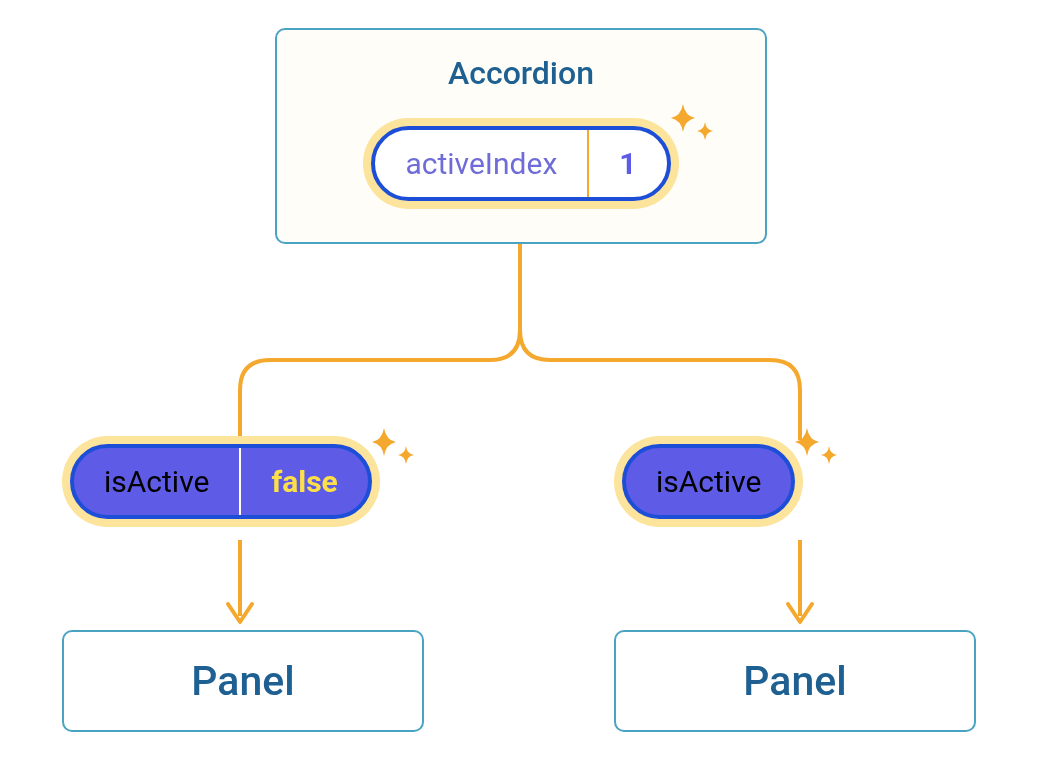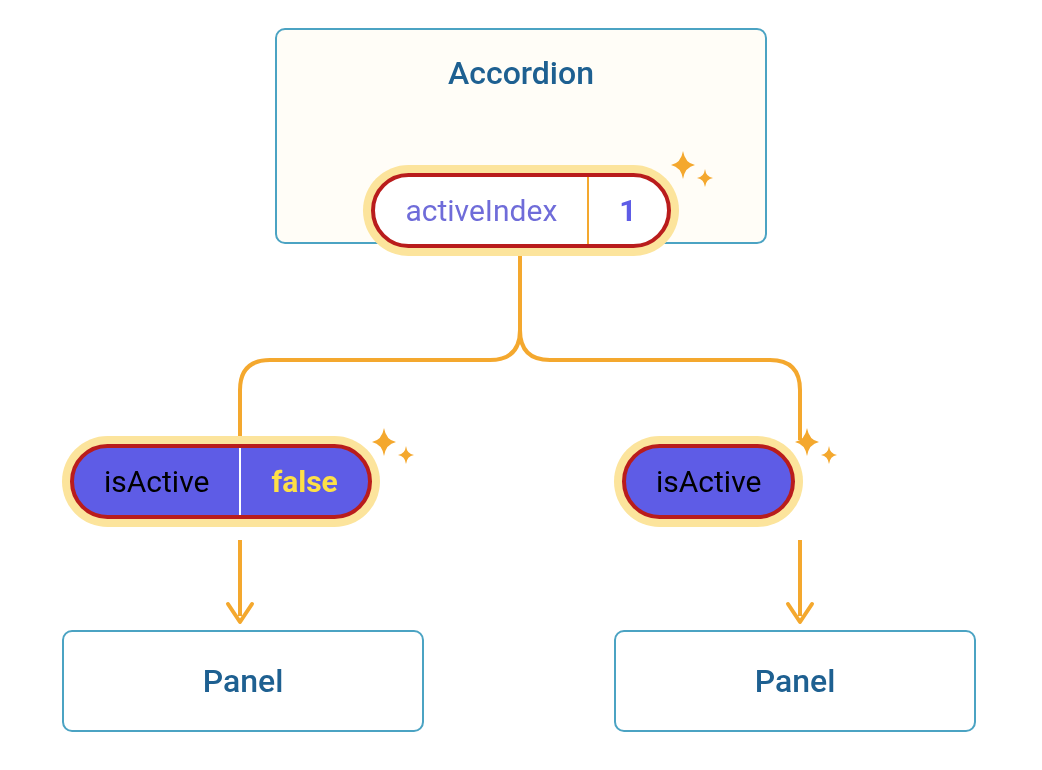--- a/index.html
+++ b/index.html
@@ -20,21 +20,20 @@
       top: 28px;
       width: 492px;
       height: 216px;
       background: #fffdf7;
       border: 2px solid #4ba3c3;
       border-radius: 10px;
       display: flex;
       flex-direction: column;
       align-items: center;
       padding-top: 24px;
-      gap: 47px;
     }
     .accordion-title {
       font-size: 32px;
       font-weight: 500;
       color: #1e6091;
       margin-bottom: 26px;
     }
     .pill-wrapper {
       position: relative;
     }
@@ -42,21 +41,21 @@
       background: #fce49c;
       border-radius: 999px;
       padding: 8px;
       display: inline-flex;
     }
     .pill-inner {
       display: flex;
       align-items: stretch;
       border-radius: 999px;
       overflow: hidden;
-      border: 4px solid #b91c1c;
+      border: 4px solid #1d4ed8;
     }
     .pill-inner.white {
       background: #ffffff;
     }
     .pill-inner.purple {
       background: #5e5ce6;
     }
     .pill-label {
       padding: 16px 30px;
       font-size: 30px;
@@ -104,21 +103,21 @@
     .panel-box {
       position: absolute;
       width: 362px;
       height: 102px;
       background: #ffffff;
       border: 2px solid #4ba3c3;
       border-radius: 10px;
       display: flex;
       align-items: center;
       justify-content: center;
-      font-size: 32px;
+      font-size: 41px;
       font-weight: 500;
       color: #1e6091;
     }
     .panel-1 {
       left: 62px;
       top: 630px;
     }
     .panel-2 {
       left: 614px;
       top: 630px;

